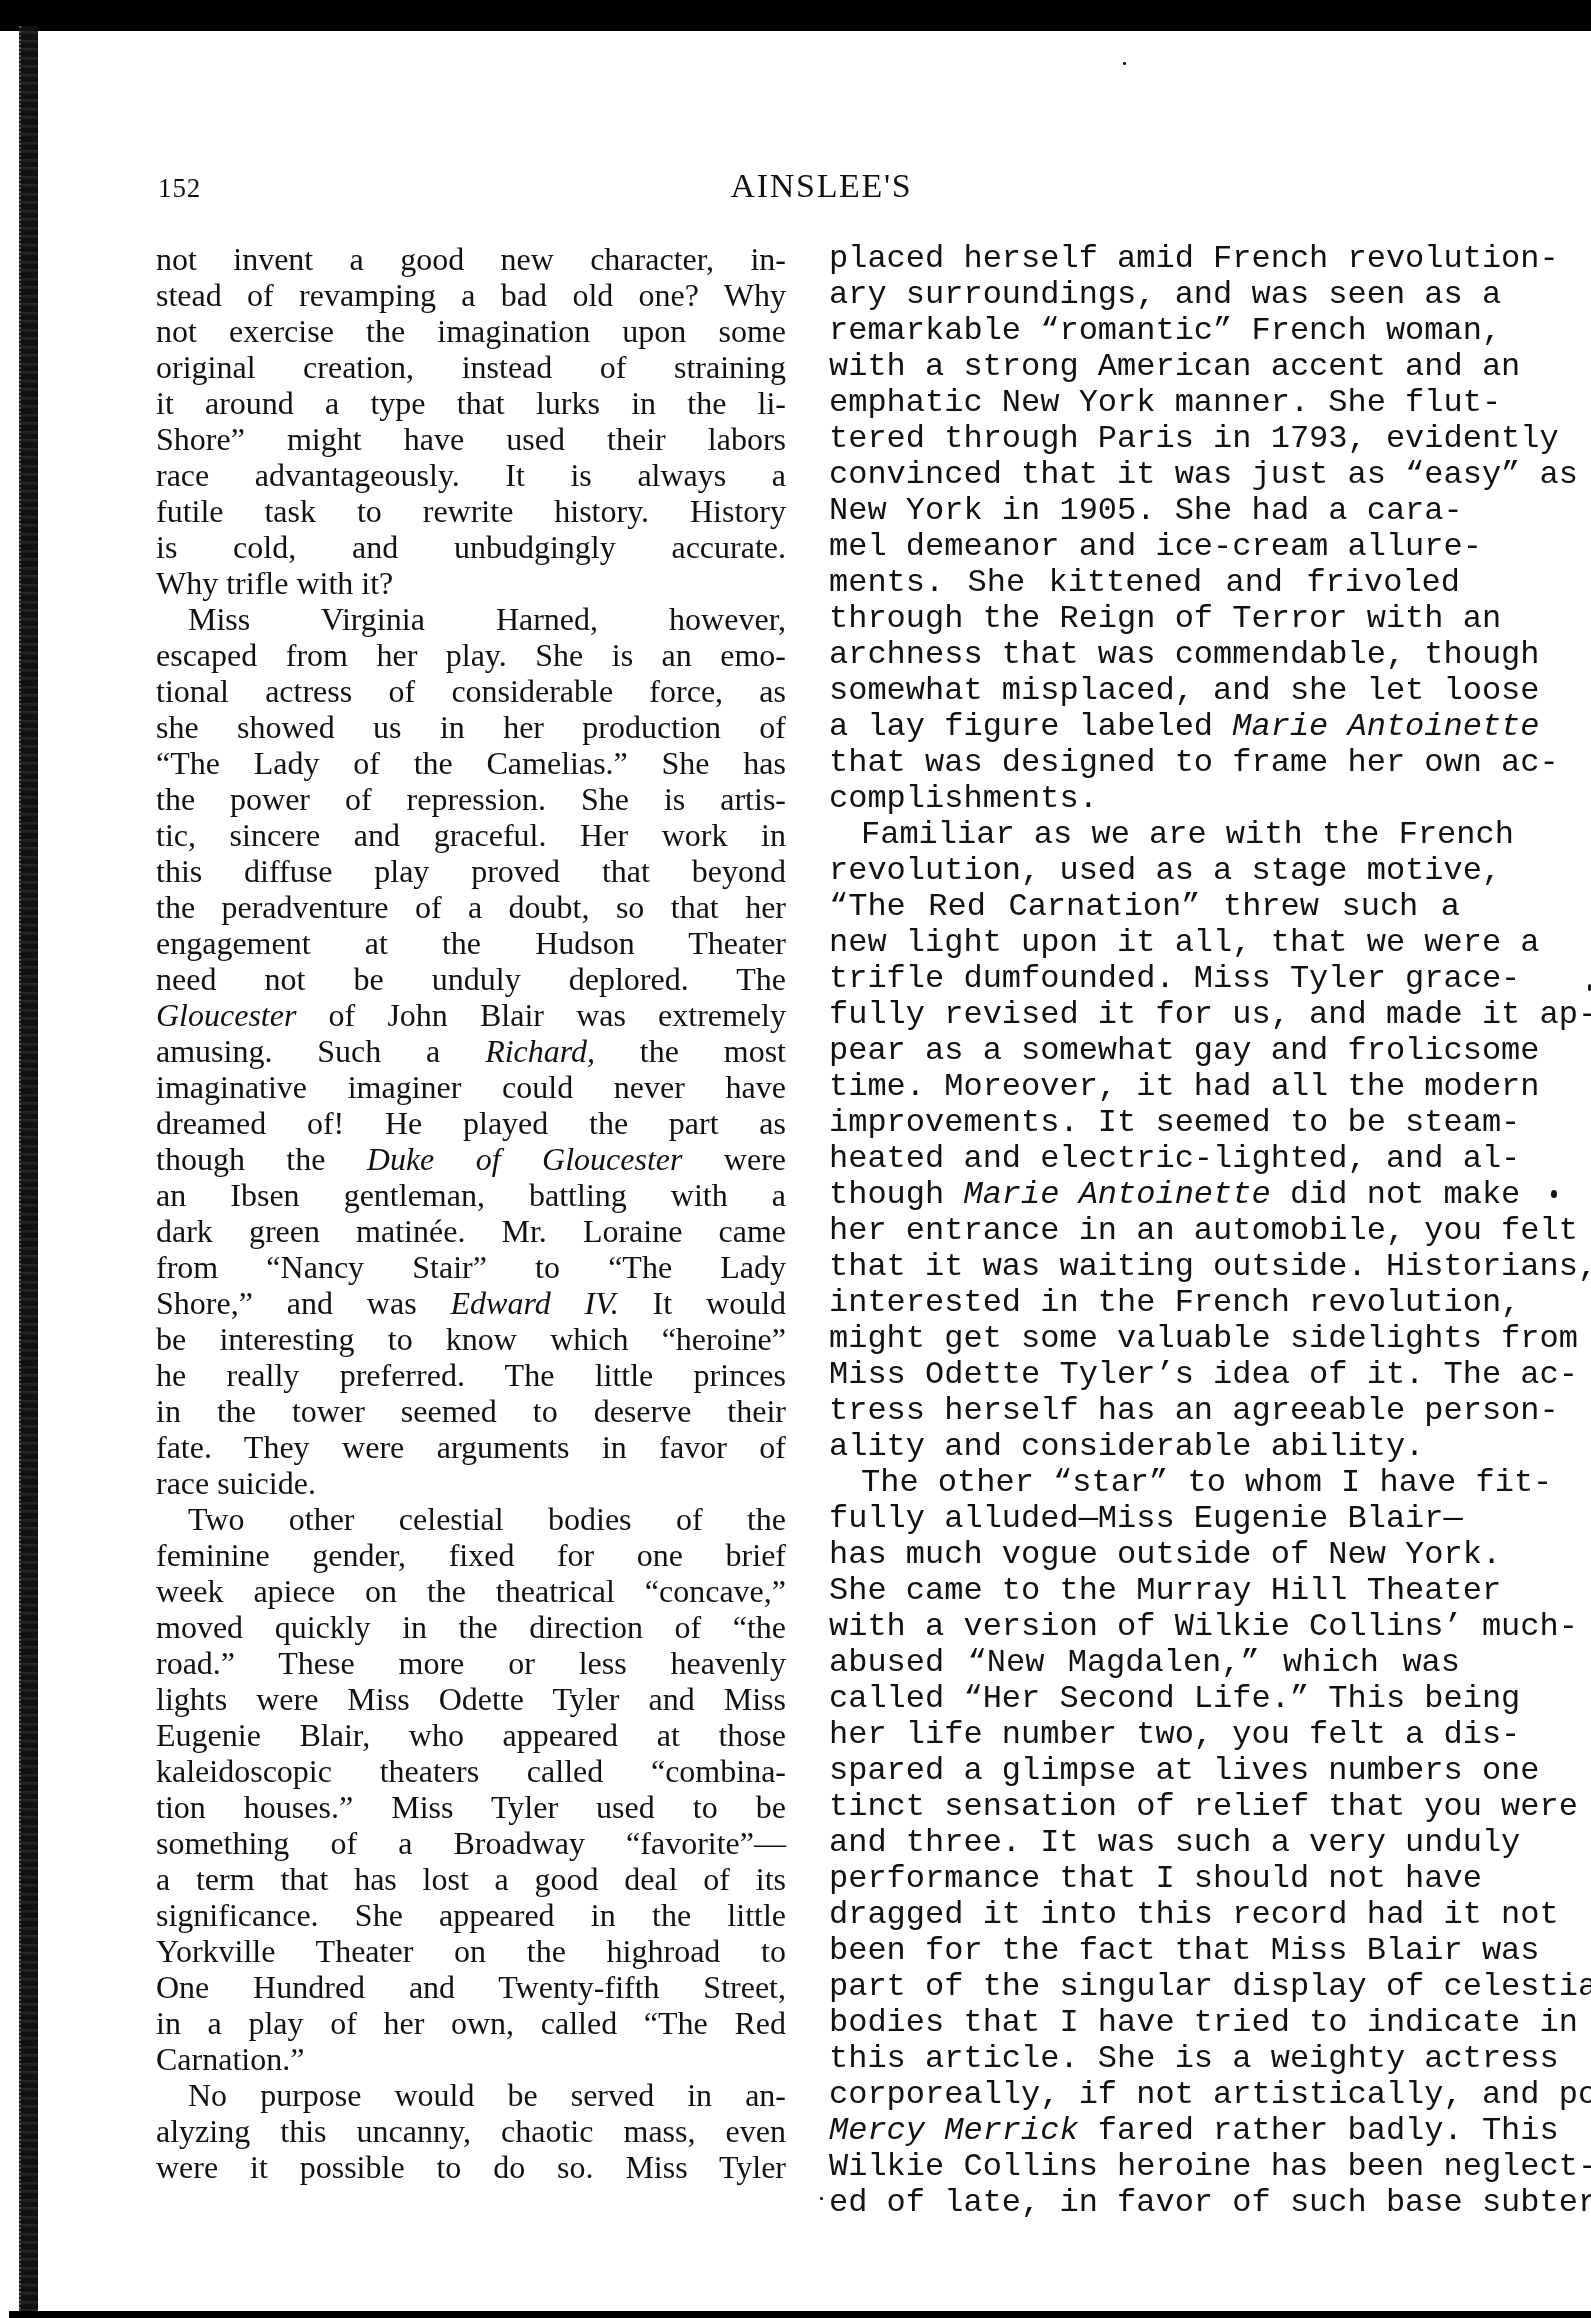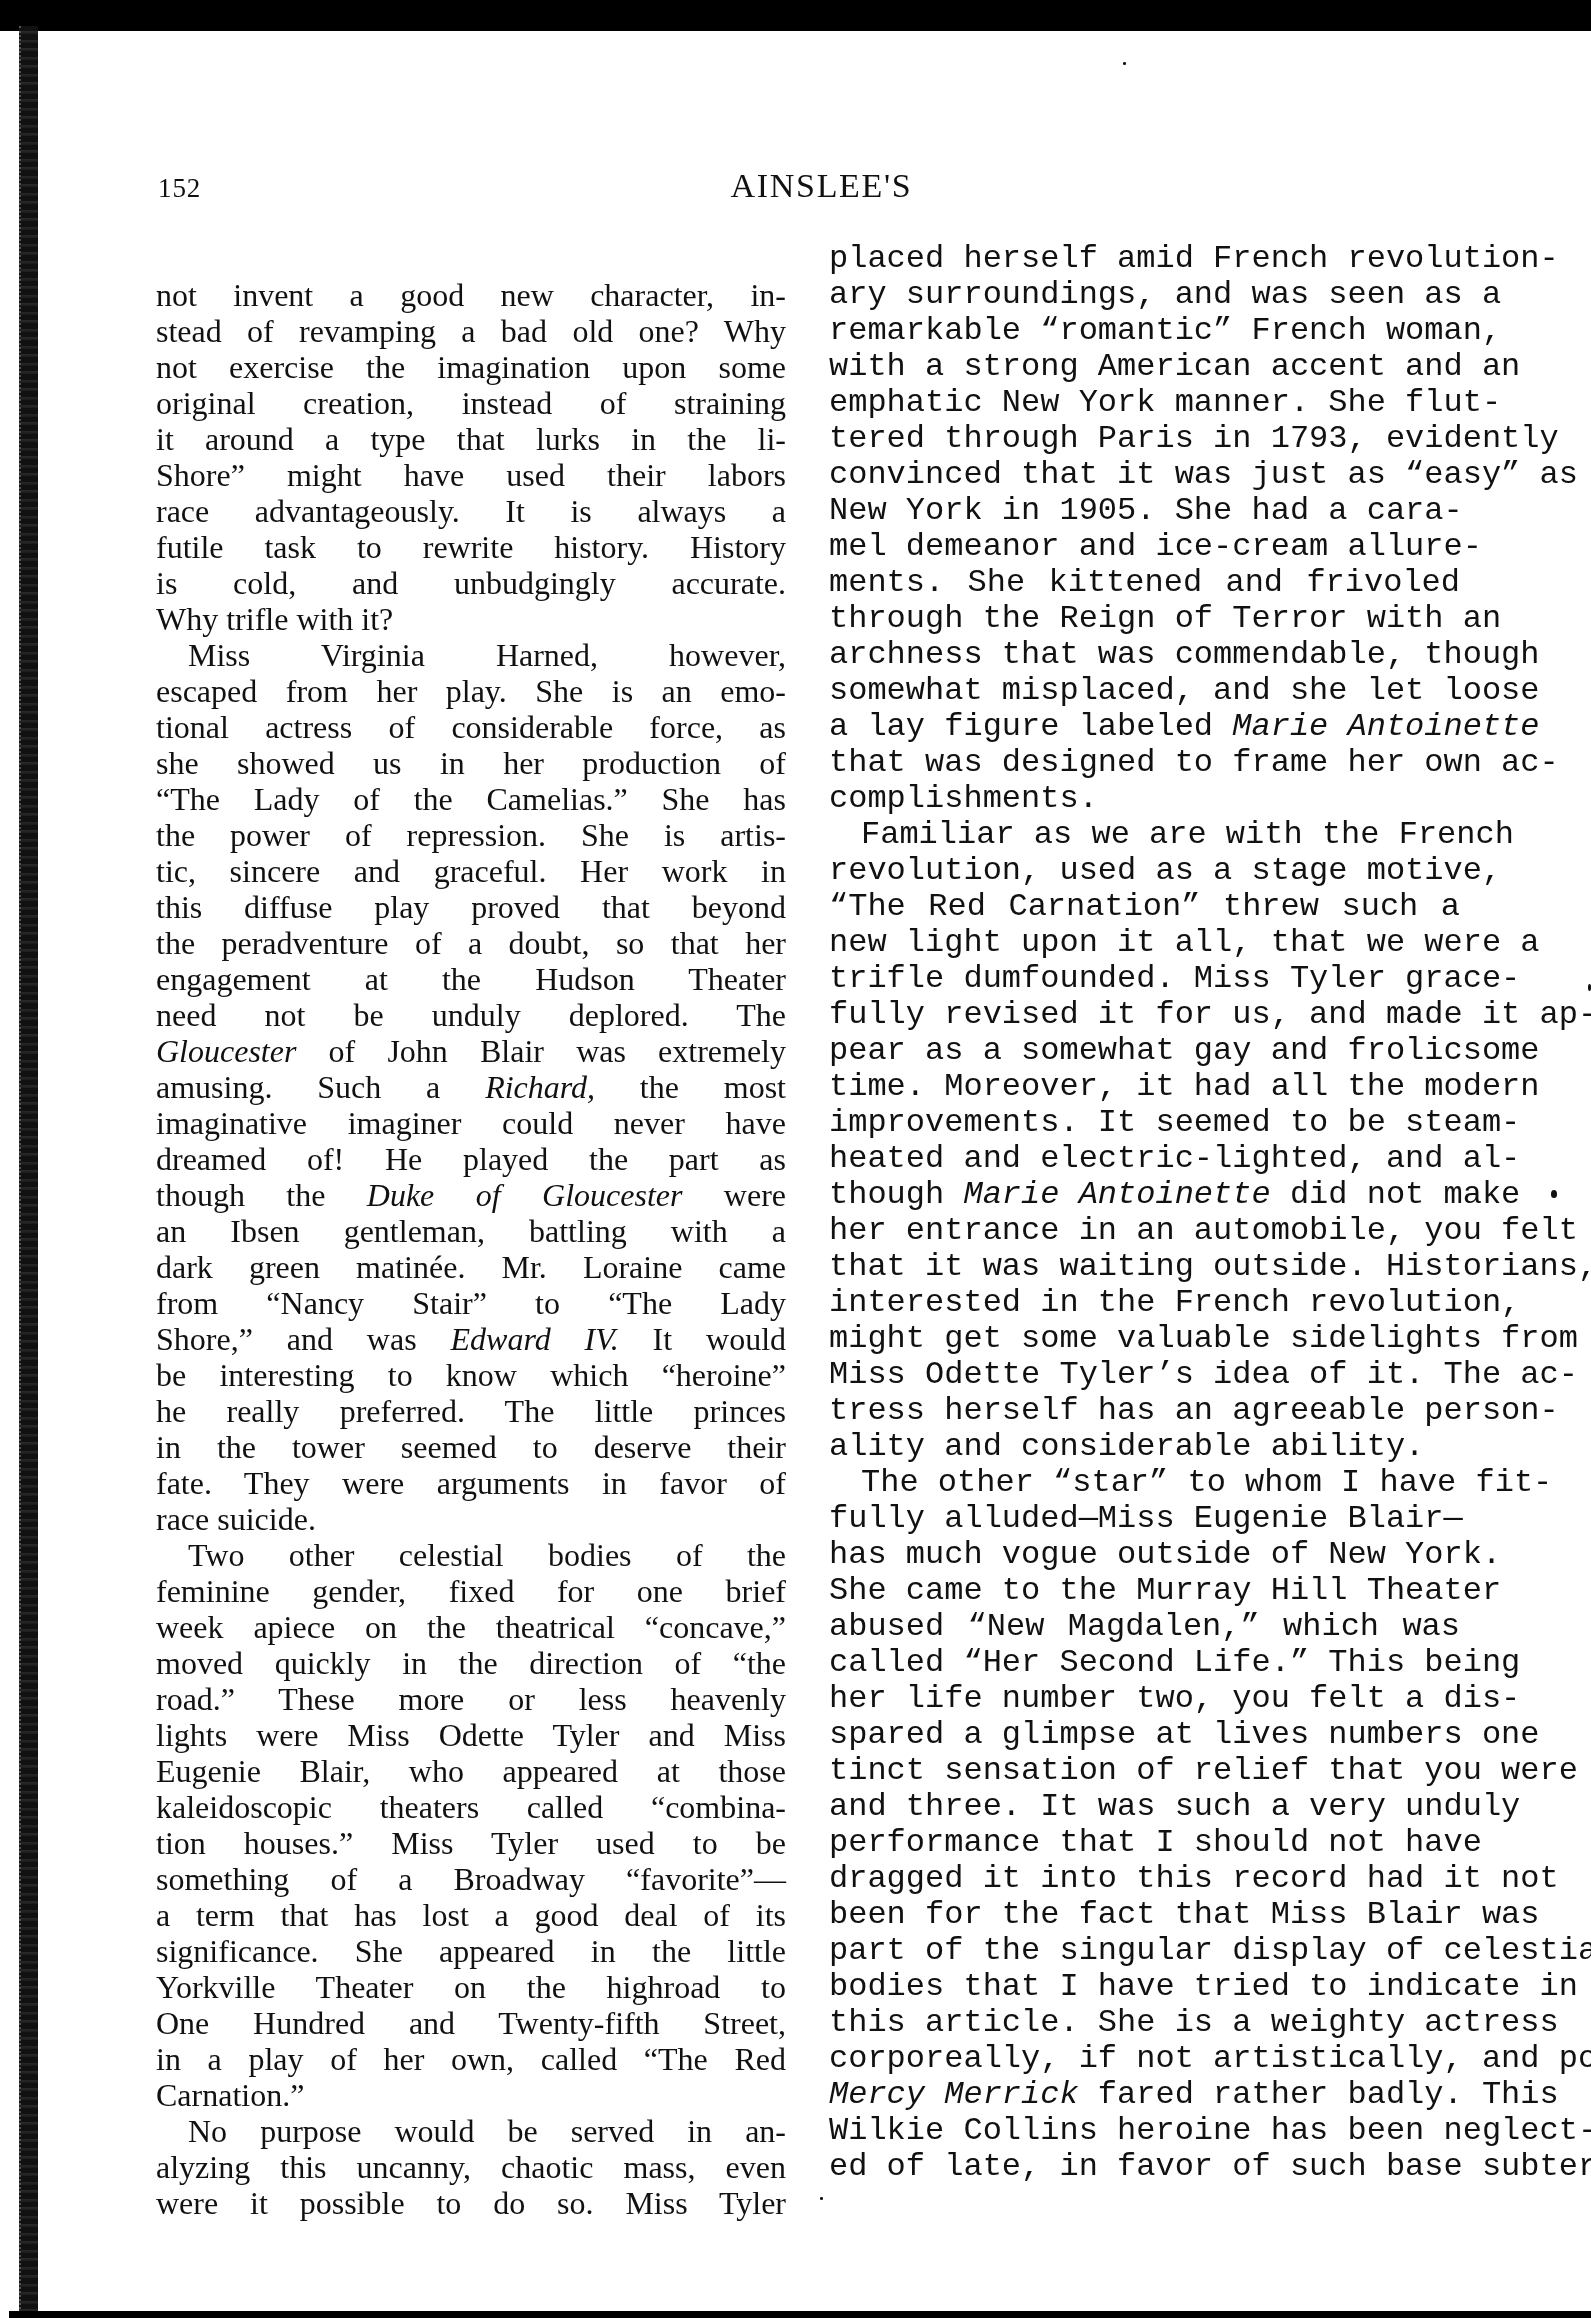--- a/index.html
+++ b/index.html
@@ -54,21 +54,21 @@
       letter-spacing: 1.7px;
       padding-left: 51px;
       box-sizing: border-box;
     }
     .column {
       position: absolute;
       top: 241px;
       font-size: 32px;
       line-height: 36px;
     }
-    .col-left { left: 156px; width: 630px; margin-top: 36px; }
+    .col-left { left: 156px; width: 630px; }
     .col-right { left: 829px; width: 631px; font-family: Liberation Mono, monospace; }
     .line {
       display: block;
       white-space: nowrap;
       text-align: justify;
       text-align-last: justify;
       height: 36px;
     }
     .line.last {
       text-align-last: left;
@@ -181,20 +181,21 @@
     <span class="line">that it was waiting outside. Historians,</span>
     <span class="line">interested in the French revolution,</span>
     <span class="line">might get some valuable sidelights from</span>
     <span class="line">Miss Odette Tyler’s idea of it. The ac-</span>
     <span class="line">tress herself has an agreeable person-</span>
     <span class="line last">ality and considerable ability.</span>
     <span class="line indent">The other “star” to whom I have fit-</span>
     <span class="line">fully alluded—Miss Eugenie Blair—</span>
     <span class="line">has much vogue outside of New York.</span>
     <span class="line">She came to the Murray Hill Theater</span>
+    <span class="line">with a version of Wilkie Collins’ much-</span>
     <span class="line">abused “New Magdalen,” which was</span>
     <span class="line">called “Her Second Life.” This being</span>
     <span class="line">her life number two, you felt a dis-</span>
     <span class="line">spared a glimpse at lives numbers one</span>
     <span class="line">tinct sensation of relief that you were</span>
     <span class="line">and three. It was such a very unduly</span>
     <span class="line">performance that I should not have</span>
     <span class="line">dragged it into this record had it not</span>
     <span class="line">been for the fact that Miss Blair was</span>
     <span class="line">part of the singular display of celestial</span>

